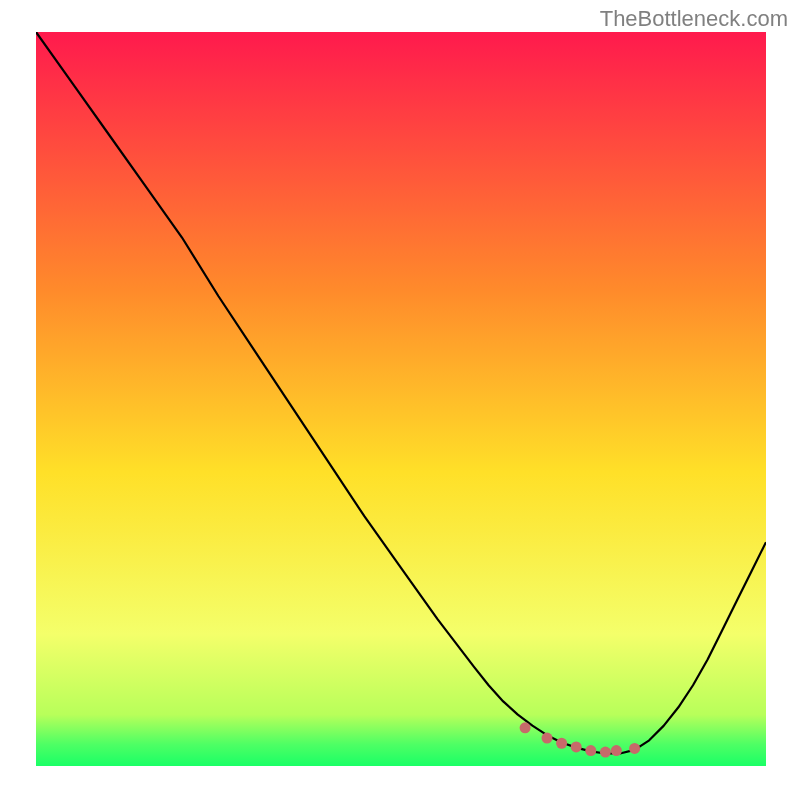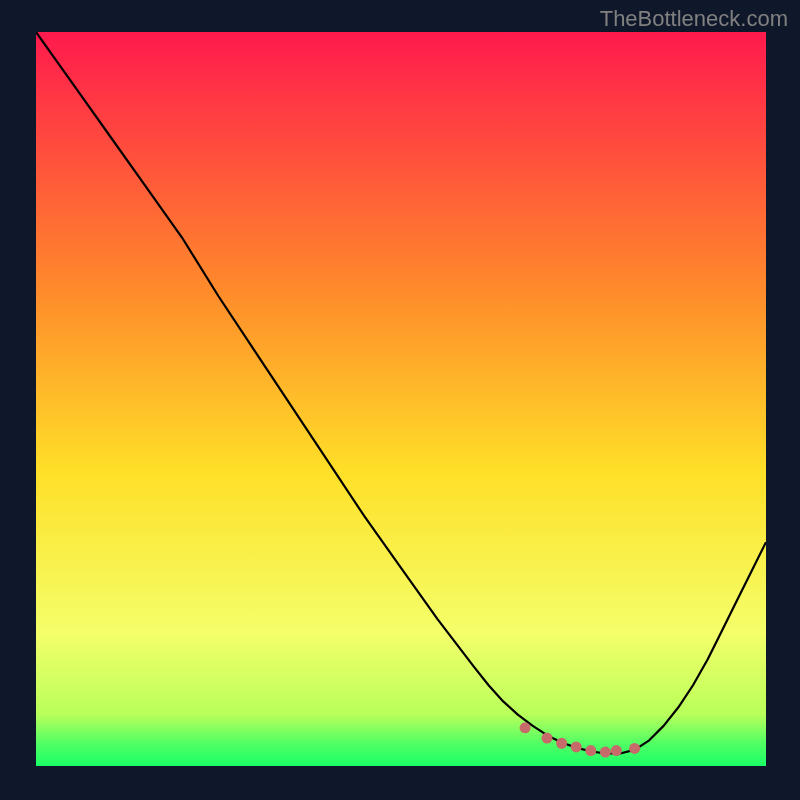--- a/index.html
+++ b/index.html
@@ -1,17 +1,17 @@
 <!DOCTYPE html>
 <html><head>
 <meta charset="utf-8">
 <style>
   * { margin: 0; padding: 0; box-sizing: border-box; }
   body { width: 800px; height: 800px; background: #000; font-family: Arial, sans-serif; overflow: hidden; }
-  .container { width: 800px; height: 800px; position: relative; background: #0f172a; }
+  .container { width: 800px; height: 800px; position: relative; background: #ffffff; }
   .watermark { position: absolute; top: 6px; right: 12px; color: #808080; font-size: 22px; font-weight: 500; z-index: 10; }
   .plot-area { position: absolute; left: 36px; top: 32px; width: 730px; height: 734px; }
   .plot-area svg { width: 100%; height: 100%; display: block; }
 </style>
 </head>
 <body>
 <div class="container">
   <div class="watermark">TheBottleneck.com</div>
   <div class="plot-area">
     <svg id="chart-svg" viewBox="0 0 730 734" preserveAspectRatio="none">

